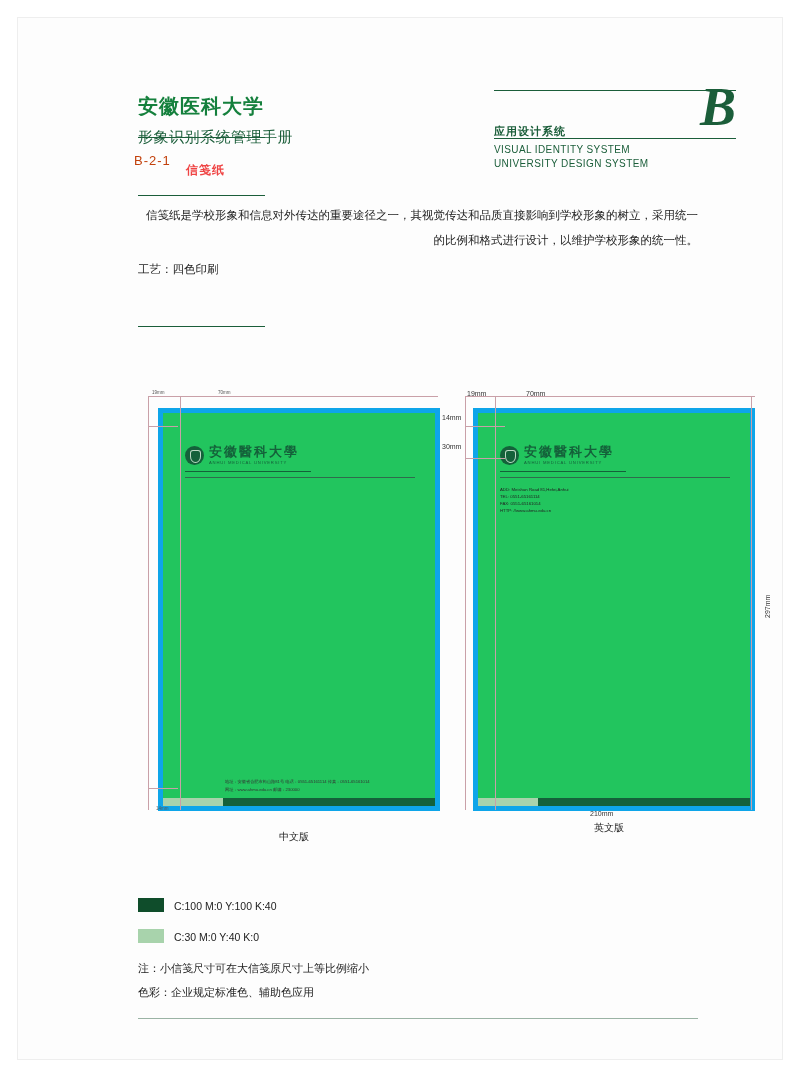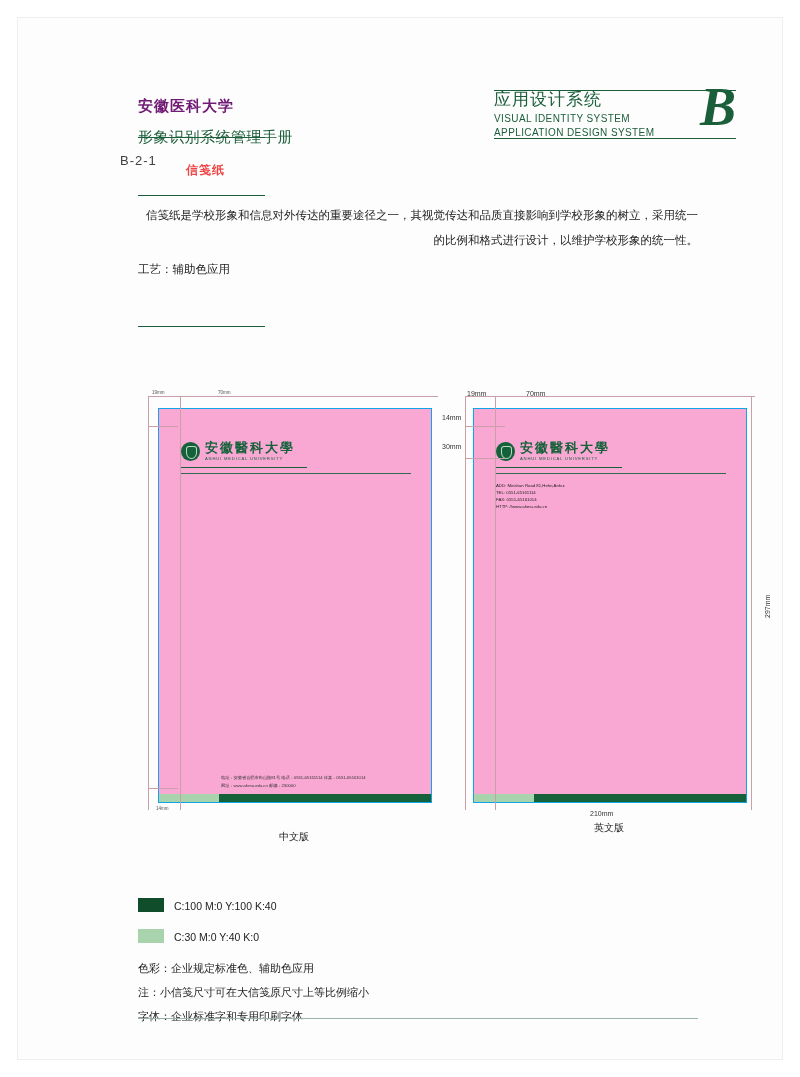--- a/index.html
+++ b/index.html
@@ -29,23 +29,23 @@
   }
 
   
   .hdr-left {
     position: absolute;
     left: 120px;
     top: 78px;
     width: 260px;
   }
   .hdr-cn-title {
-    font-size: 15px;
+    font-size: 20px;
     font-weight: bold;
-    color: #701a75;
+    color: #15803d;
     letter-spacing: 1px;
     line-height: 20px;
   }
   .hdr-cn-sub {
     font-size: 15px;
     color: #1b5e3a;
     letter-spacing: 0.5px;
     margin-top: 14px;
     line-height: 14px;
   }
@@ -59,25 +59,26 @@
   }
 
   .hdr-right {
     position: absolute;
     right: 108px;
     top: 74px;
     text-align: left;
     width: 180px;
   }
   .hdr-right .cn {
-    font-size: 17px;
-    font-weight: normal;
+    font-size: 11px;
+    font-weight: bold;
     color: #1b5e3a;
     letter-spacing: 1px;
     line-height: 16px;
+    margin-top: 31px;
   }
   .hdr-right .en1, .hdr-right .en2 {
     font-size: 10px;
     color: #1b5e3a;
     letter-spacing: 0.4px;
     line-height: 14px;
   }
   .hdr-right .en1 { margin-top: 4px; }
   .hdr-rule-top {
     position: absolute;
@@ -103,24 +104,24 @@
     font-size: 54px;
     font-weight: bold;
     font-style: italic;
     color: #1b5e3a;
     line-height: 54px;
   }
 
   
   .sec-code {
     position: absolute;
-    left: 102px;
+    left: 116px;
     top: 135px;
     font-size: 13px;
-    color: #404040;
+    color: #c2410c;
     letter-spacing: 1px;
   }
   .sec-name {
     position: absolute;
     left: 120px;
     top: 144px;
     font-size: 12px;
     font-weight: bold;
     color: #ef4444;
     letter-spacing: 1px;
@@ -160,22 +161,22 @@
     left: 120px;
     top: 308px;
     width: 127px;
     height: 1px;
     background: #1b5e3a;
   }
 
   
   .mock {
     position: absolute;
-    background: #f9a8d4;
-    border: 1px solid #0ea5e9;
+    background: #22c55e;
+    border: 5px solid #0ea5e9;
   }
   .mock-cn { left: 140px; top: 390px; width: 272px; height: 393px; }
   .mock-en { left: 455px; top: 390px; width: 272px; height: 393px; }
 
   .logo-wrap {
     position: absolute;
     display: flex;
     align-items: center;
   }
   .logo-mark {
@@ -321,33 +322,33 @@
     <div class="hdr-left">
       <div class="hdr-cn-title">安徽医科大学</div>
       <div class="hdr-cn-sub">形象识别系统管理手册</div>
     </div>
     <div class="hdr-left-rule"></div>
 
     <div class="hdr-rule-top"></div>
     <div class="hdr-right">
       <div class="cn">应用设计系统</div>
       <div class="en1">VISUAL IDENTITY SYSTEM</div>
-      <div class="en2">APPLICATION DESIGN SYSTEM</div>
+      <div class="en2">UNIVERSITY DESIGN SYSTEM</div>
     </div>
     <div class="hdr-rule-bottom"></div>
     <div class="hdr-letter">B</div>
 
     <div class="sec-code">B-2-1</div>
     <div class="sec-name">信笺纸</div>
     <div class="sec-rule"></div>
 
     <div class="desc">信笺纸是学校形象和信息对外传达的重要途径之一，其视觉传达和品质直接影响到学校形象的树立，采用统一的比例和格式进行设计，以维护学校形象的统一性。</div>
 
     <div class="specs">
-      <div>工艺：辅助色应用</div>
+      <div>工艺：四色印刷</div>
     </div>
     <div class="specs-rule"></div>
 
     <div class="mock mock-cn">
       <div class="logo-wrap" style="left:22px; top:32px;">
         <div class="logo-mark"></div>
         <div class="logo-text">
           <div class="logo-cn">安徽醫科大學</div>
           <div class="logo-en">ANHUI MEDICAL UNIVERSITY</div>
         </div>
@@ -408,20 +409,19 @@
     <div class="dim-label" style="left:572px; top:792px;">210mm</div>
 
     <div class="caption" style="left:531px; top:803px;">英文版</div>
 
     <div class="swatch sw1"></div>
     <div class="sw-label swl1">C:100  M:0  Y:100  K:40</div>
     <div class="swatch sw2"></div>
     <div class="sw-label swl2">C:30  M:0  Y:40  K:0</div>
 
     <div class="notes">
+      <div>注：小信笺尺寸可在大信笺原尺寸上等比例缩小</div>
       <div>色彩：企业规定标准色、辅助色应用</div>
-      <div>注：小信笺尺寸可在大信笺原尺寸上等比例缩小</div>
-      <div>字体：企业标准字和专用印刷字体</div>
     </div>
     <div class="bottom-rule"></div>
 
   </div>
 </div>
 
 </body></html>

